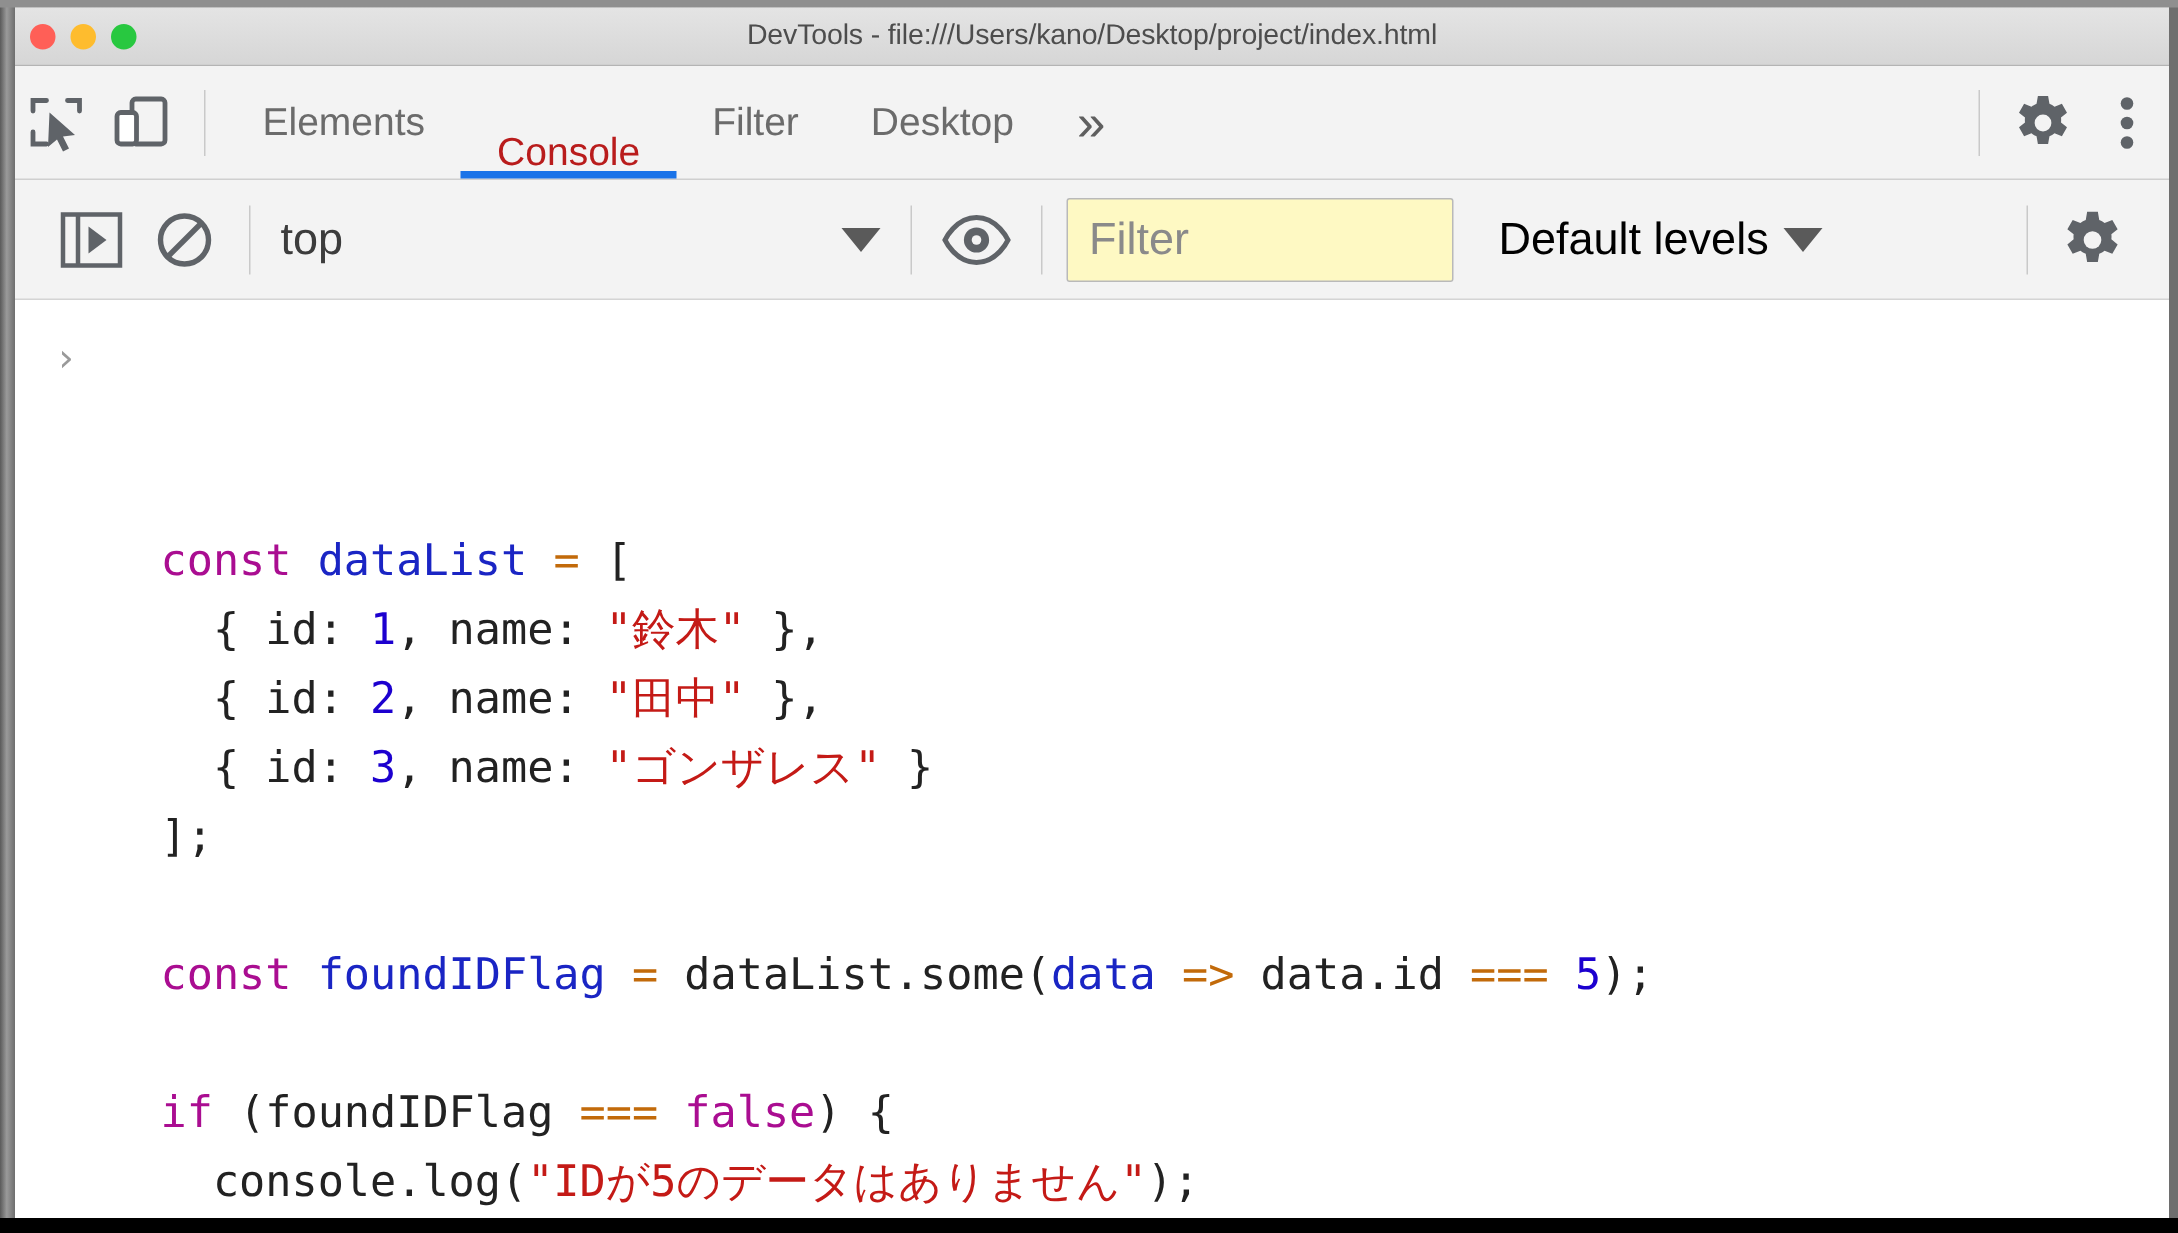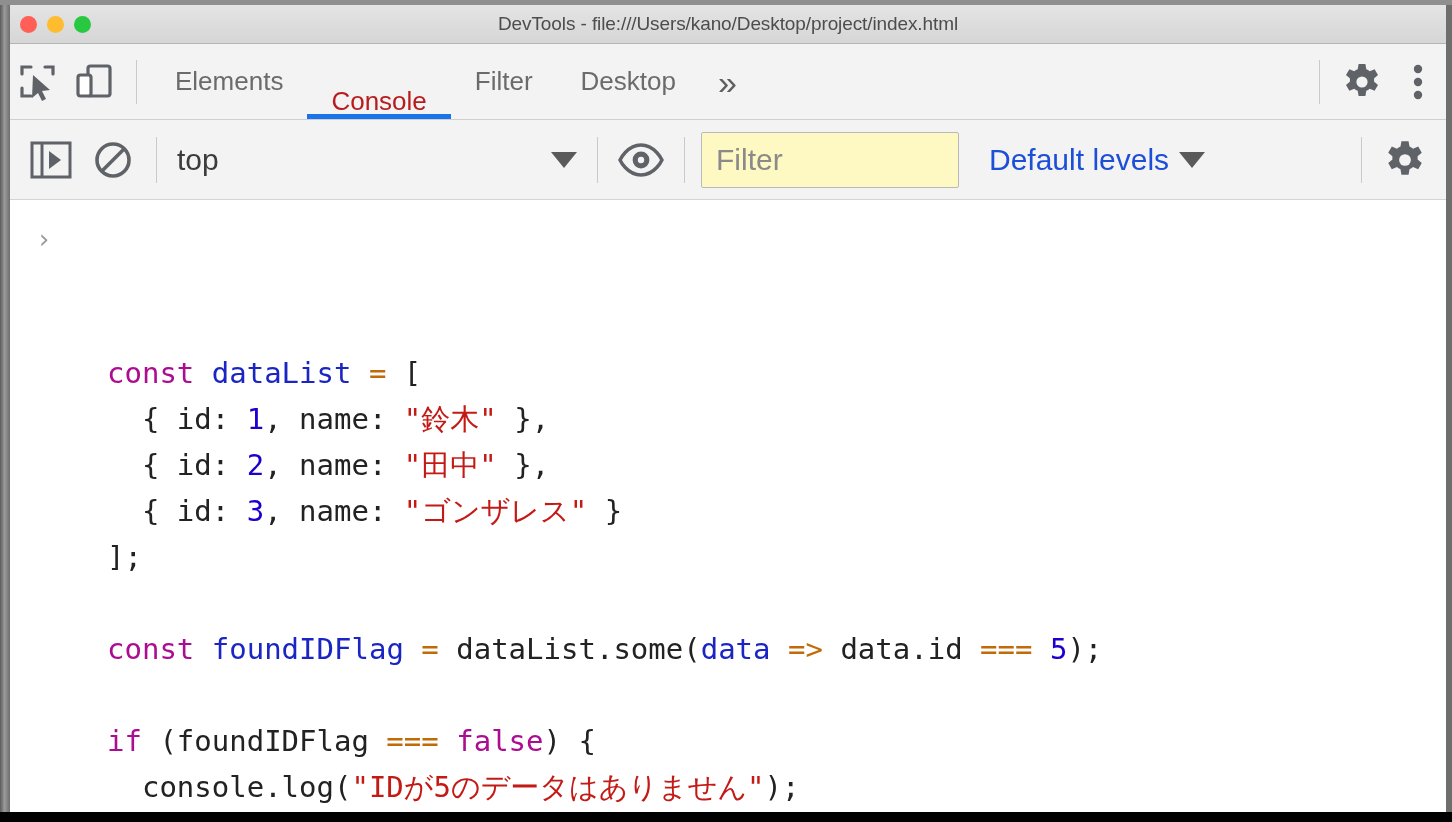--- a/index.html
+++ b/index.html
@@ -151,21 +151,21 @@
   
   .consolebar {
     position: absolute;
     left: 10px; top: 120px;
     width: 1436px; height: 80px;
     background: #f3f3f3;
     border-bottom: 1px solid #d4d4d4;
     box-sizing: border-box;
     display: flex;
     align-items: center;
-    padding: 0 10px;
+    padding: 0 20px;
     z-index: 15;
   }
   .cb-icon {
     width: 62px; height: 62px;
     display: flex;
     align-items: center;
     justify-content: center;
     flex: none;
   }
   .cb-sep {
@@ -216,21 +216,21 @@
   .levels {
     display: flex;
     align-items: center;
     margin-left: 22px;
     height: 52px;
     padding: 0 8px;
     flex: none;
   }
   .levels-label {
     font-size: 30px;
-    color: #1d4ed8;
+    color: #000000;
     font-family: "Liberation Sans", sans-serif;
     white-space: nowrap;
   }
   .cb-spacer { flex: 1 1 auto; }
 
   
   .console-body {
     position: absolute;
     left: 10px; top: 200px;
     width: 1436px; height: 612px;

